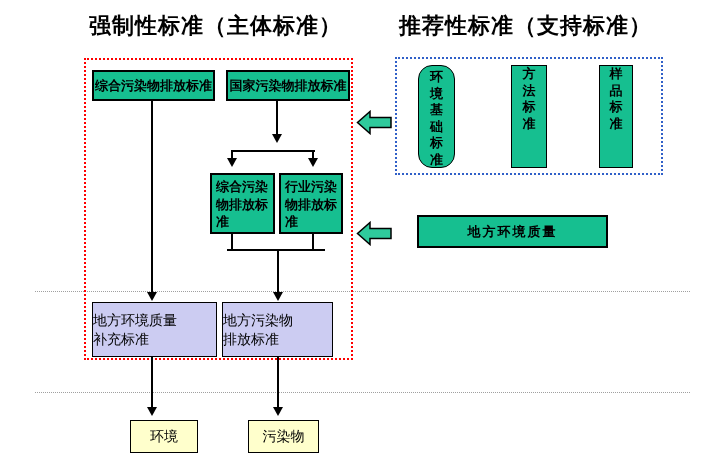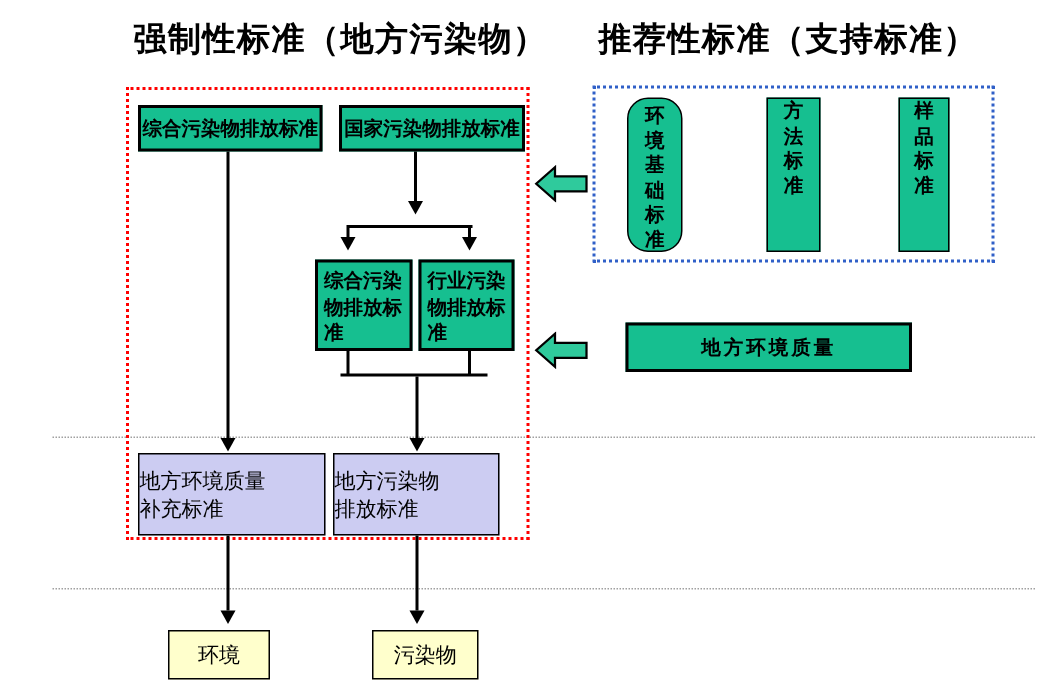--- a/index.html
+++ b/index.html
@@ -41,21 +41,21 @@
   .hline{position:absolute;height:2px;background:#000;}
   .ah-down{position:absolute;width:0;height:0;border-left:5px solid transparent;border-right:5px solid transparent;border-top:9px solid #000;}
   .block-arrow{position:absolute;}
   .block-arrow polygon{fill:var(--arrow_green);stroke:#000;stroke-width:1.5;}
 </style>
 </head>
 <body>
 
 <div class="stage">
 
-  <div class="title" style="left:89px;top:11px;">强制性标准（地方污染物）</div>
+  <div class="title" style="left:89px;top:11px;">强制性标准（主体标准）</div>
   <div class="title" style="left:399px;top:11px;">推荐性标准（支持标准）</div>
 
   <div class="sep" style="left:35px;top:291px;width:655px;"></div>
   <div class="sep" style="left:35px;top:392px;width:655px;"></div>
 
   <div class="group-red" style="left:84px;top:58px;width:269px;height:302px;"></div>
   <div class="group-blue" style="left:395px;top:57px;width:268px;height:118px;"></div>
 
   <div class="gbox" style="left:92px;top:70px;width:123px;height:31px;">综合污染物排放标准</div>
   <div class="gbox" style="left:226px;top:70px;width:124px;height:31px;">国家污染物排放标准</div>
@@ -87,21 +87,21 @@
   <div class="pbox" style="left:222px;top:302px;width:111px;height:55px;">
     <span>地方污染物</span>
     <span>排放标准</span>
   </div>
 
   <div class="vline" style="left:151px;top:357px;height:50px;"></div>
   <div class="ah-down" style="left:147px;top:407px;"></div>
   <div class="vline" style="left:277px;top:357px;height:50px;"></div>
   <div class="ah-down" style="left:273px;top:407px;"></div>
 
-  <div class="ybox" style="left:112px;top:420px;width:68px;height:33px;">环境</div>
+  <div class="ybox" style="left:130px;top:420px;width:68px;height:33px;">环境</div>
   <div class="ybox" style="left:248px;top:420px;width:71px;height:33px;">污染物</div>
 
   <div class="vbox v-top" style="left:418px;top:65px;width:37px;height:103px;border-radius:14px;">
     <span class="vtext">环境基础标准</span>
   </div>
   <div class="vbox v-mid" style="left:511px;top:65px;width:36px;height:103px;">
     <span class="vtext">方法标准</span>
   </div>
   <div class="vbox v-mid" style="left:599px;top:65px;width:34px;height:103px;">
     <span class="vtext">样品标准</span>

